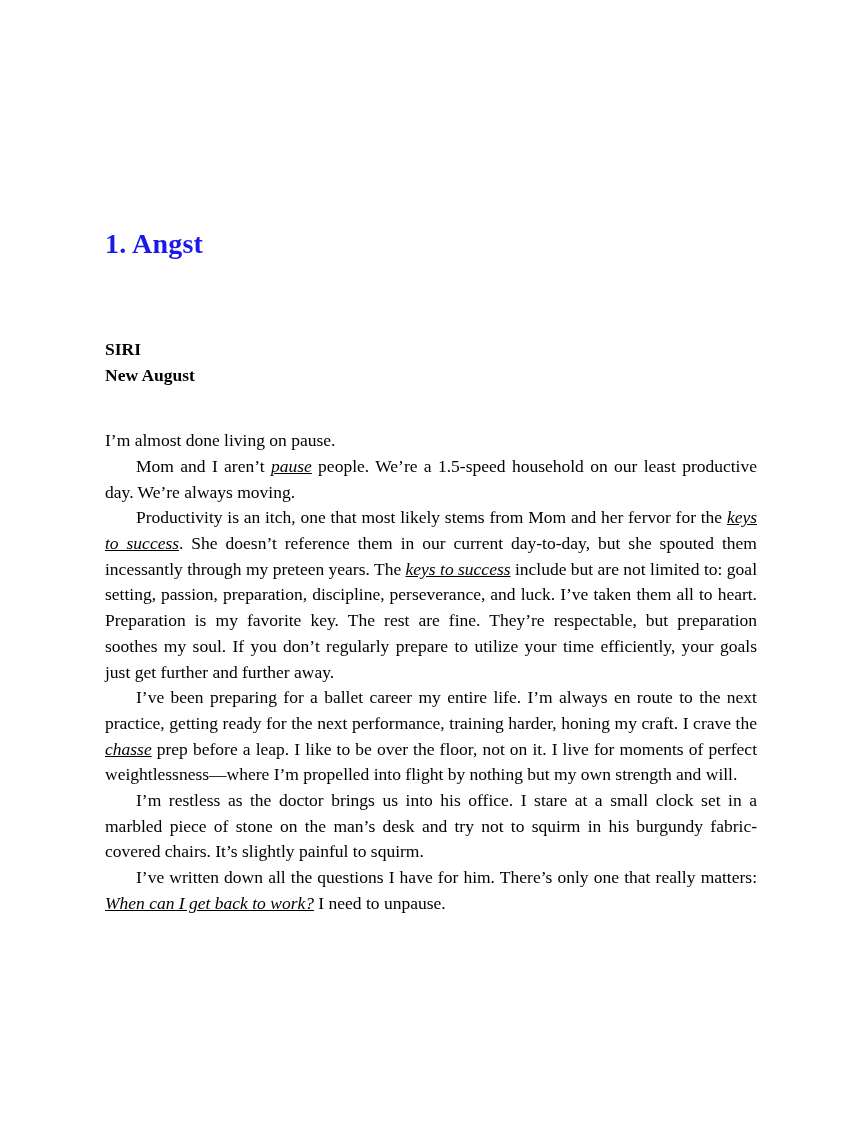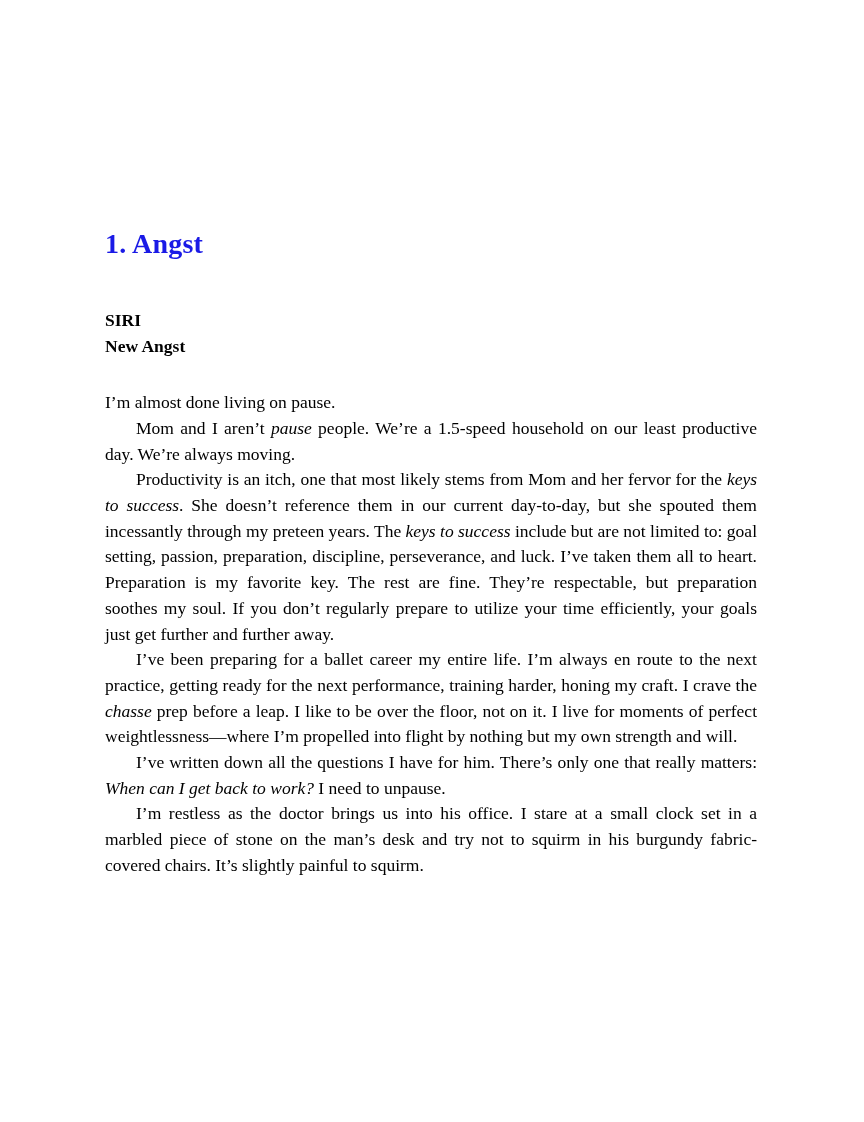--- a/index.html
+++ b/index.html
@@ -22,51 +22,51 @@
   }
   .chapter-title {
     margin-top: 228px;
     font-size: 28px;
     font-weight: bold;
     color: #1a1ae6;
     line-height: 32px;
     letter-spacing: 0.2px;
   }
   .byline {
-    margin-top: 48px;
+    margin-top: 77px;
     font-size: 17.5px;
     font-weight: bold;
     line-height: 25.6px;
   }
   .body-text {
-    margin-top: 31px;
+    margin-top: 40px;
     font-size: 17.5px;
     line-height: 25.7px;
     text-align: justify;
   }
   .body-text p {
     text-indent: 31px;
   }
   .body-text p.no-indent {
     text-indent: 0;
   }
-  .italic { font-style: italic; }
+  .italic { font-style: italic; text-decoration: underline; }
 </style>
 </head>
 <body>
 
 <div class="page">
   <h1 class="chapter-title" style="color: rgb(26, 26, 230);">1. Angst</h1>
 
   <div class="byline">
     <div>SIRI</div>
-    <div>New Angst</div>
+    <div>New August</div>
   </div>
 
   <div class="body-text">
       <p class="no-indent"><span>I’m almost done living on pause.</span></p>
       <p><span>Mom and I aren’t </span><span class="italic">pause</span><span> people. We’re a 1.5-speed household on our least productive day. We’re always moving.</span></p>
       <p><span>Productivity is an itch, one that most likely stems from Mom and her fervor for the </span><span class="italic">keys to success</span><span>. She doesn’t reference them in our current day-to-day, but she spouted them incessantly through my preteen years. The </span><span class="italic">keys to success</span><span> include but are not limited to: goal setting, passion, preparation, discipline, perseverance, and luck. I’ve taken them all to heart. Preparation is my favorite key. The rest are fine. They’re respectable, but preparation soothes my soul. If you don’t regularly prepare to utilize your time efficiently, your goals just get further and further away.</span></p>
       <p><span>I’ve been preparing for a ballet career my entire life. I’m always en route to the next practice, getting ready for the next performance, training harder, honing my craft. I crave the </span><span class="italic">chasse</span><span> prep before a leap. I like to be over the floor, not on it. I live for moments of perfect weightlessness—where I’m propelled into flight by nothing but my own strength and will.</span></p>
+      <p><span>I’m restless as the doctor brings us into his office. I stare at a small clock set in a marbled piece of stone on the man’s desk and try not to squirm in his burgundy fabric-covered chairs. It’s slightly painful to squirm.</span></p>
       <p><span>I’ve written down all the questions I have for him. There’s only one that really matters: </span><span class="italic">When can I get back to work?</span><span> I need to unpause.</span></p>
-      <p><span>I’m restless as the doctor brings us into his office. I stare at a small clock set in a marbled piece of stone on the man’s desk and try not to squirm in his burgundy fabric-covered chairs. It’s slightly painful to squirm.</span></p>
     </div>
 </div>
 
 </body></html>

